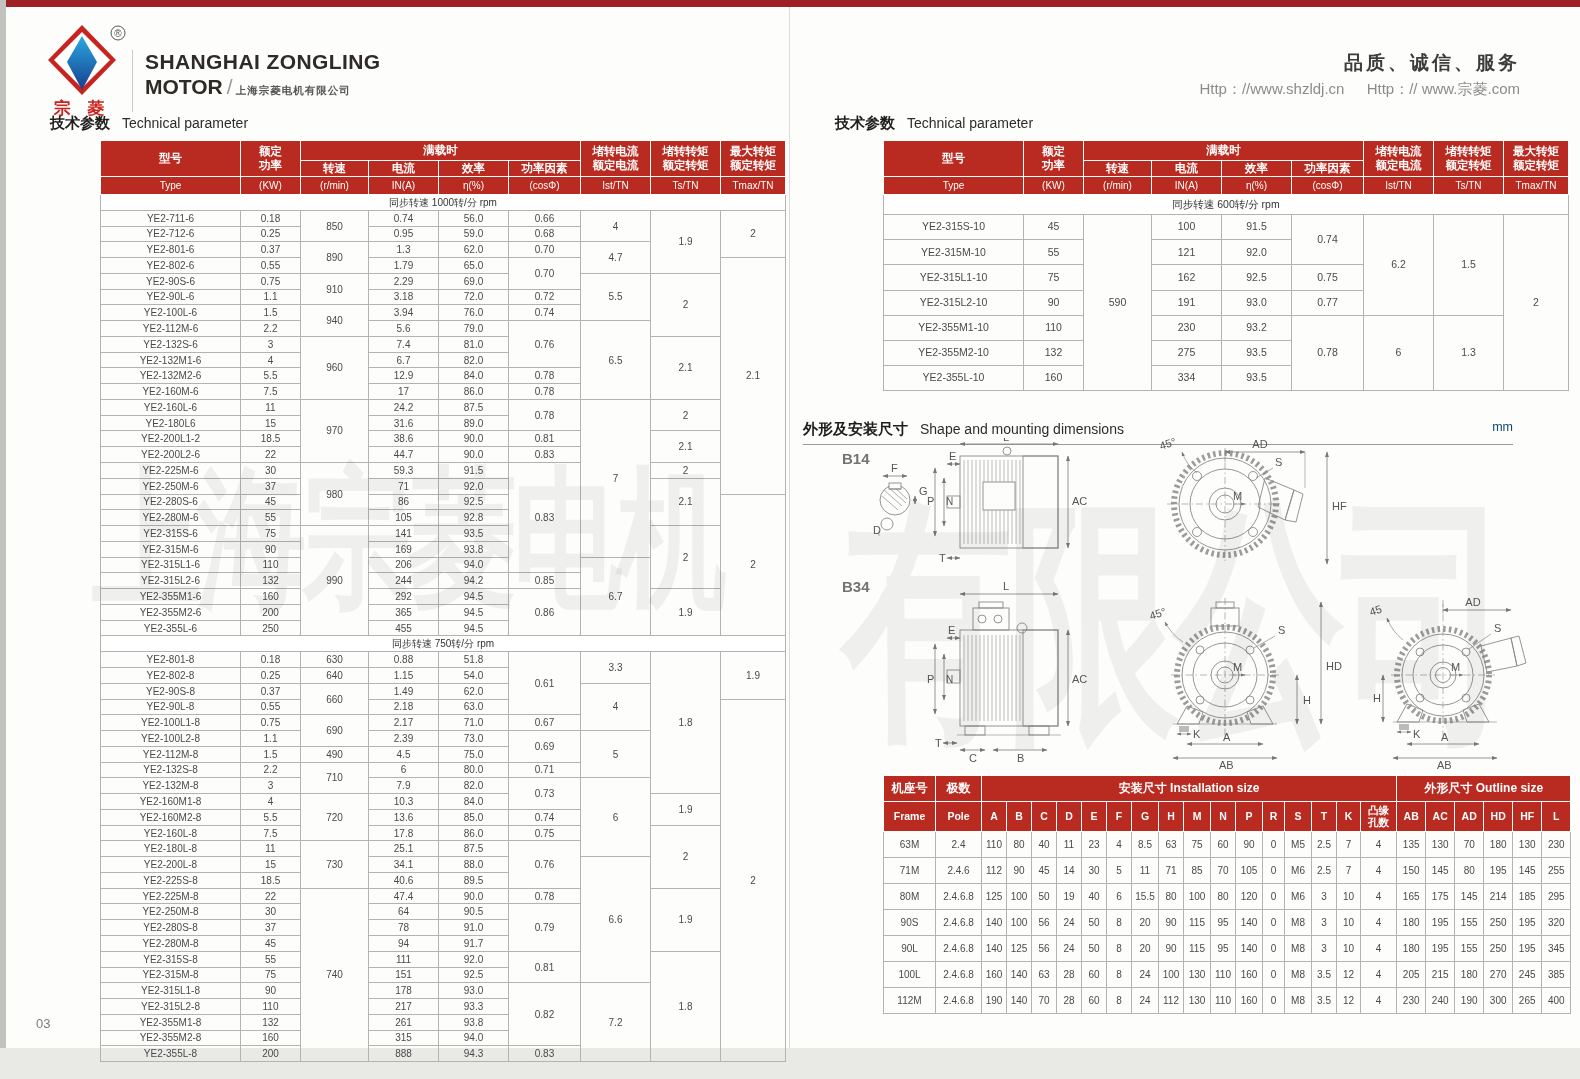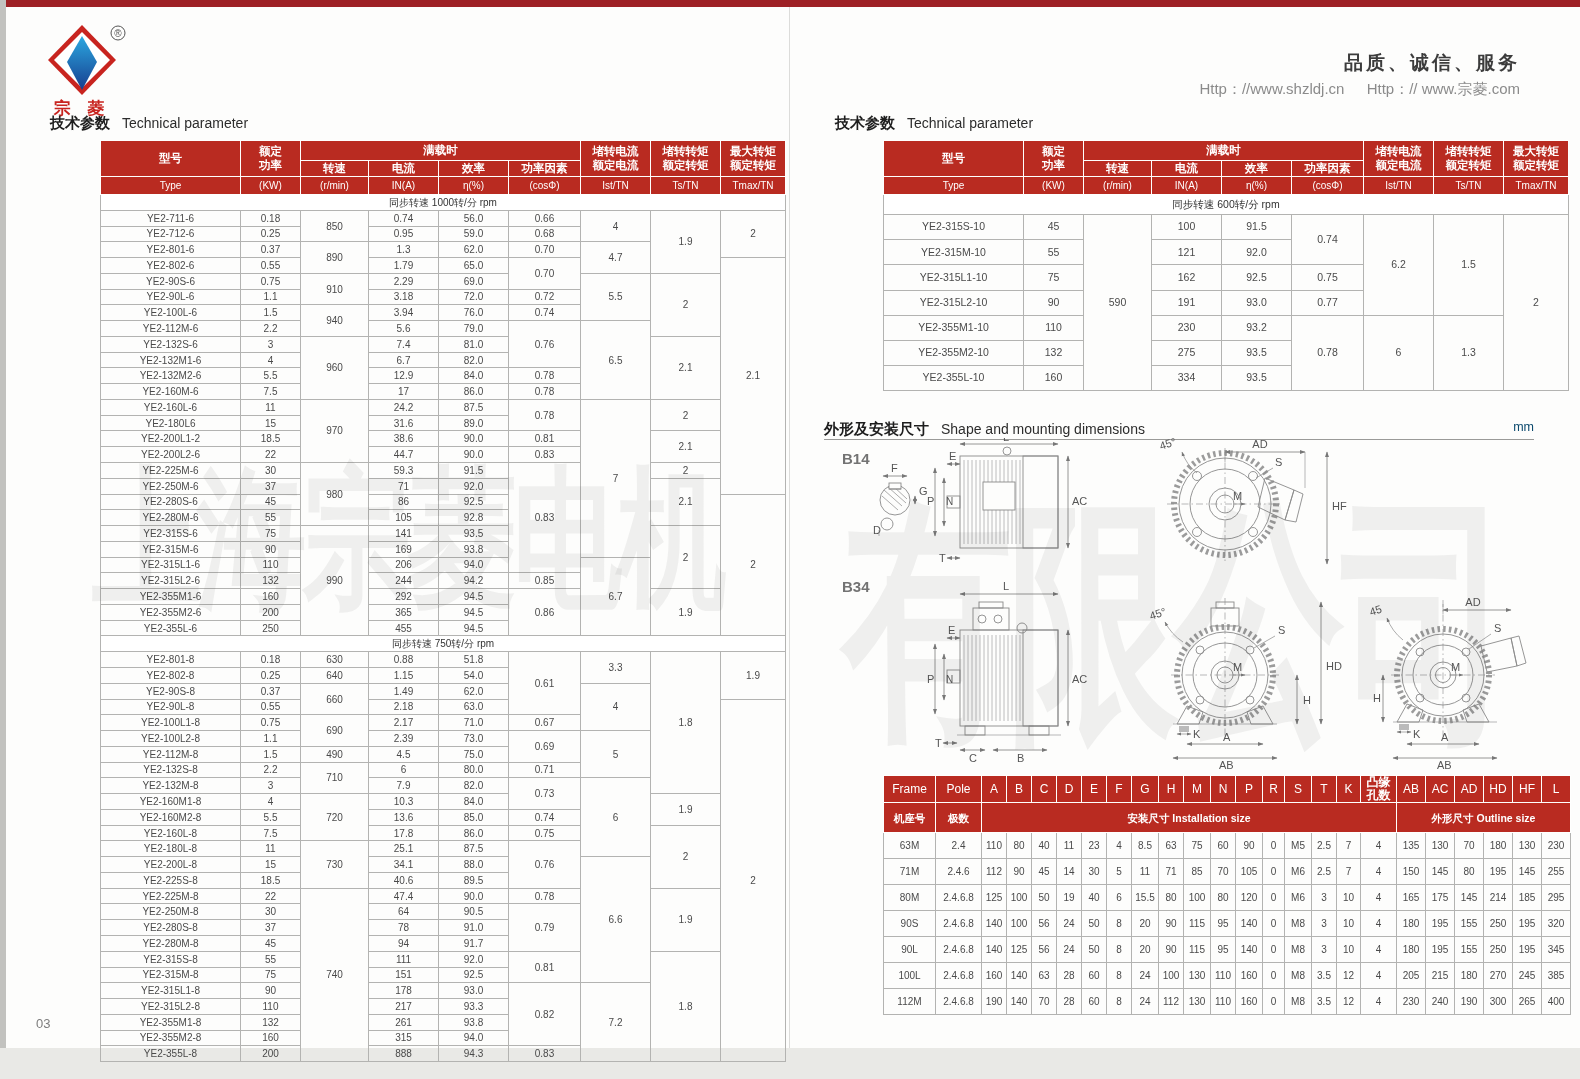--- a/index.html
+++ b/index.html
@@ -48,22 +48,22 @@
   #tbl-right thead tr:nth-child(1) td{height:19px;}
   #tbl-right thead tr:nth-child(2) td{height:15px;}
   #tbl-right thead tr:nth-child(3) td{height:17px;}
   #tbl-right tbody td{height:24.2px;font-size:10.5px;}
   #tbl-right td.sec{height:19px;}
   #tbl-dims thead tr:nth-child(1) td{height:25px;font-size:12px;}
   #tbl-dims thead tr:nth-child(2) td{height:29px;font-size:10.5px;font-weight:700;}
   #tbl-dims thead td.small{font-size:9px;font-weight:700;white-space:pre-line;line-height:1.1;}
   #tbl-dims tbody td{height:25px;font-size:10px;}
 
-  .dimshead{position:absolute;left:824px;top:420px;width:710px;border-bottom:1px solid #9a9a98;
-            font-size:15px;color:#1d1d1d;z-index:2;}
+  .dimshead{position:absolute;left:803px;top:420px;width:710px;border-bottom:1px solid #9a9a98;
+            padding-bottom:5px;font-size:15px;color:#1d1d1d;z-index:2;}
   .mm{float:right;font-size:12.5px;color:#0c4a6e;font-weight:400;}
 
   .viewlabel{position:absolute;font-size:15px;font-weight:800;color:#737373;z-index:3;}
   .pagenum{position:absolute;font-size:13px;color:#7d7d7d;z-index:3;}
 
   svg text{font-family:"Liberation Sans",sans-serif;}
 </style>
 </head>
 <body>
 
@@ -81,20 +81,26 @@
           <stop offset="1" stop-color="#173e8f"></stop>
       </linearGradient>
     </defs>
     <polygon points="36,1 70,36 36,71 2,36" fill="#c8241f"></polygon>
     <polygon points="36,8 64,36 36,64 8,36" fill="#ffffff"></polygon>
     <polygon points="36,12 51,38 36,66 21,38" fill="url(#bluegrad)"></polygon>
     <circle cx="72" cy="9" r="7" fill="none" stroke="#555" stroke-width="1"></circle>
     <text x="72" y="12.5" font-size="10" text-anchor="middle" fill="#555">®</text>
     <text x="36" y="90" font-size="17" font-weight="bold" text-anchor="middle" fill="#c8241f" letter-spacing="6">宗 菱</text>
   </svg>
+  <div class="brandtxt">
+    <div class="brand-l1">SHANGHAI ZONGLING</div>
+    <div class="brand-l2">
+      <span>MOTOR</span><span class="brand-sep">/</span><span class="brand-cn">上海宗菱电机有限公司</span>
+    </div>
+  </div>
 
   <div class="slogan">品质、诚信、服务</div>
   <div class="urls">
     <span>Http：//www.shzldj.cn</span>
     <span>Http：// www.宗菱.com</span>
   </div>
 
   <div class="heading" style="left:50px;top:114px;">
     <span class="h-cn">技术参数</span><span class="h-en">Technical parameter</span>
   </div>
@@ -907,20 +913,26 @@
           <col style="width: 36px;">
           <col style="width: 29px;">
           <col style="width: 29px;">
           <col style="width: 29px;">
           <col style="width: 29px;">
           <col style="width: 29px;">
           <col style="width: 29px;">
         </colgroup>
         <thead>
           <tr>
+            <td class="cn">机座号</td>
+            <td class="cn">极数</td>
+            <td colspan="16" class="cn">安装尺寸 Installation size</td>
+            <td colspan="6" class="cn">外形尺寸 Outline size</td>
+          </tr>
+          <tr>
             <td>Frame</td>
             <td>Pole</td>
             <td>A</td>
             <td>B</td>
             <td>C</td>
             <td>D</td>
             <td>E</td>
             <td>F</td>
             <td>G</td>
             <td>H</td>
@@ -933,26 +945,20 @@
             <td>K</td>
             <td class="small">凸缘
 孔数</td>
             <td>AB</td>
             <td>AC</td>
             <td>AD</td>
             <td>HD</td>
             <td>HF</td>
             <td>L</td>
           </tr>
-          <tr>
-            <td class="cn">机座号</td>
-            <td class="cn">极数</td>
-            <td colspan="16" class="cn">安装尺寸 Installation size</td>
-            <td colspan="6" class="cn">外形尺寸 Outline size</td>
-          </tr>
         </thead>
         <tbody>
           <tr>
             <td>63M</td>
             <td>2.4</td>
             <td>110</td>
             <td>80</td>
             <td>40</td>
             <td>11</td>
             <td>23</td>

